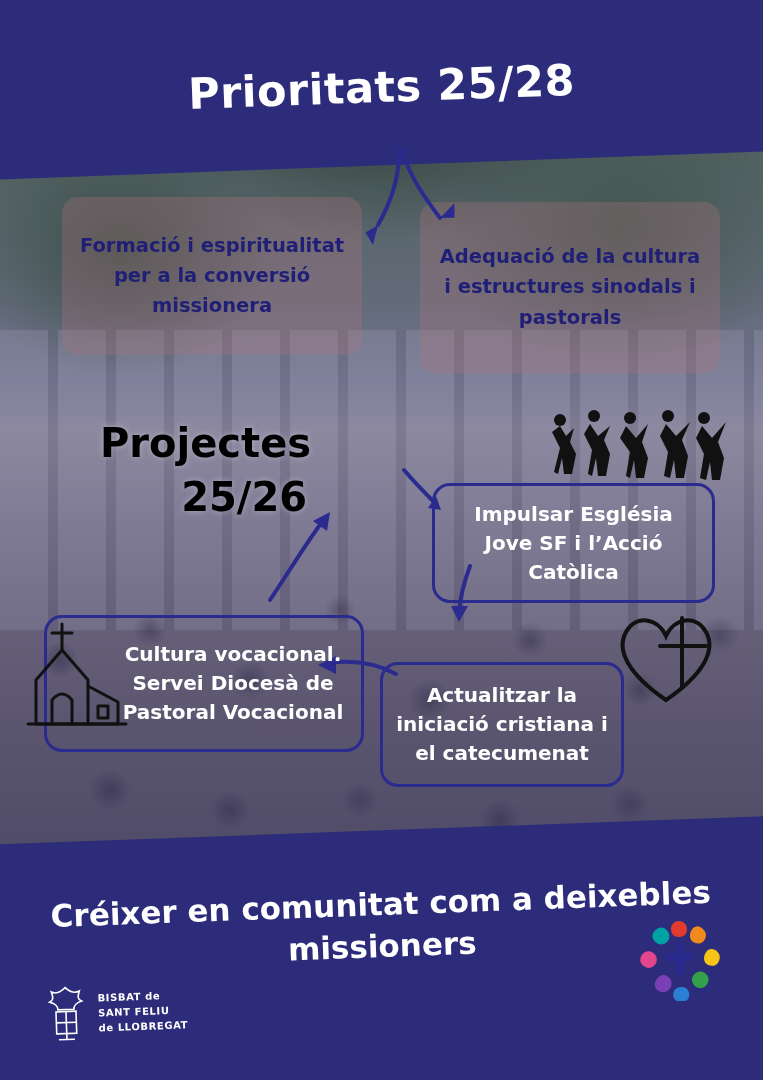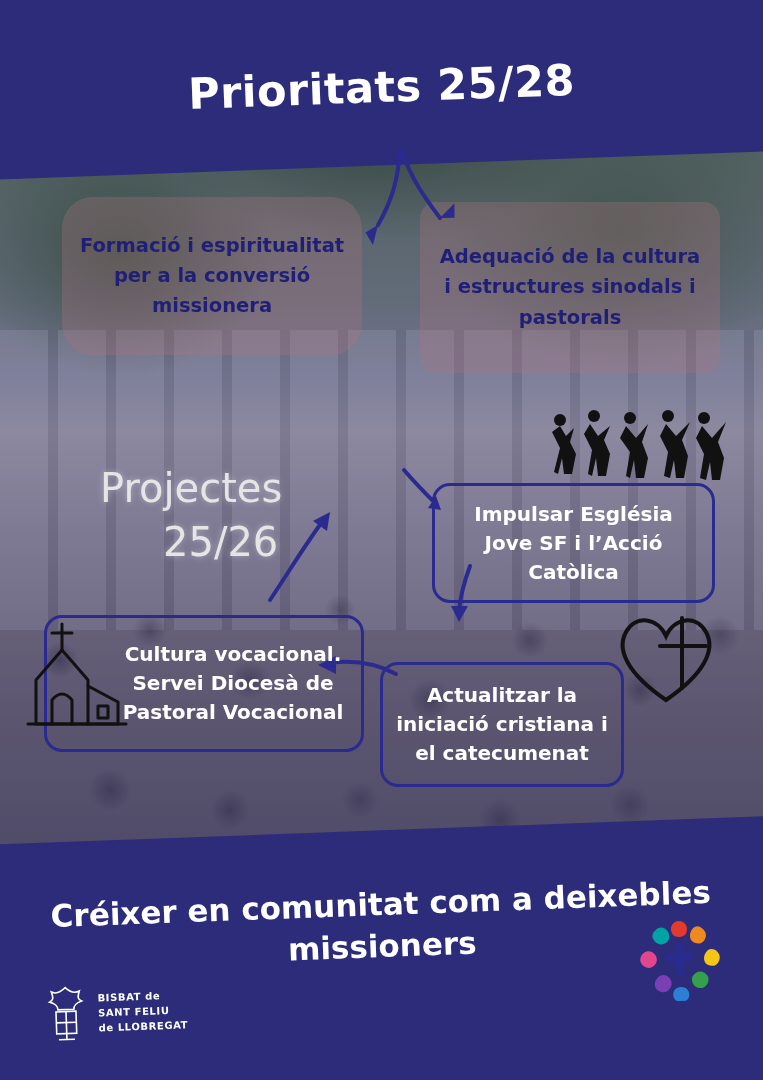--- a/index.html
+++ b/index.html
@@ -129,33 +129,33 @@
     text-align: center;
     display: flex;
     align-items: center;
     justify-content: center;
     padding: 10px 14px;
     box-sizing: border-box;
     font-family: "DejaVu Sans", sans-serif;
   }
   #prio-1 {
     left: 62px; top: 197px;
-    width: 300px; height: 158px; border-radius: 31px;
+    width: 300px; height: 158px;
   }
   #prio-2 {
     left: 420px; top: 202px;
     width: 300px; height: 171px;
   }
 
   
   .projectes {
     position: absolute;
-    left: 100px; top: 461px;
-    color: #e5e5e5;
-    font-weight: normal;
+    left: 100px; top: 416px;
+    color: #000000;
+    font-weight: bold;
     font-size: 40px;
     line-height: 1.35;
     text-shadow: 0 0 6px rgba(255,255,255,0.35);
     font-family: "DejaVu Sans", sans-serif;
   }
   .projectes .l2 {
     display: block;
     text-align: right;
     padding-right: 4px;
   }

